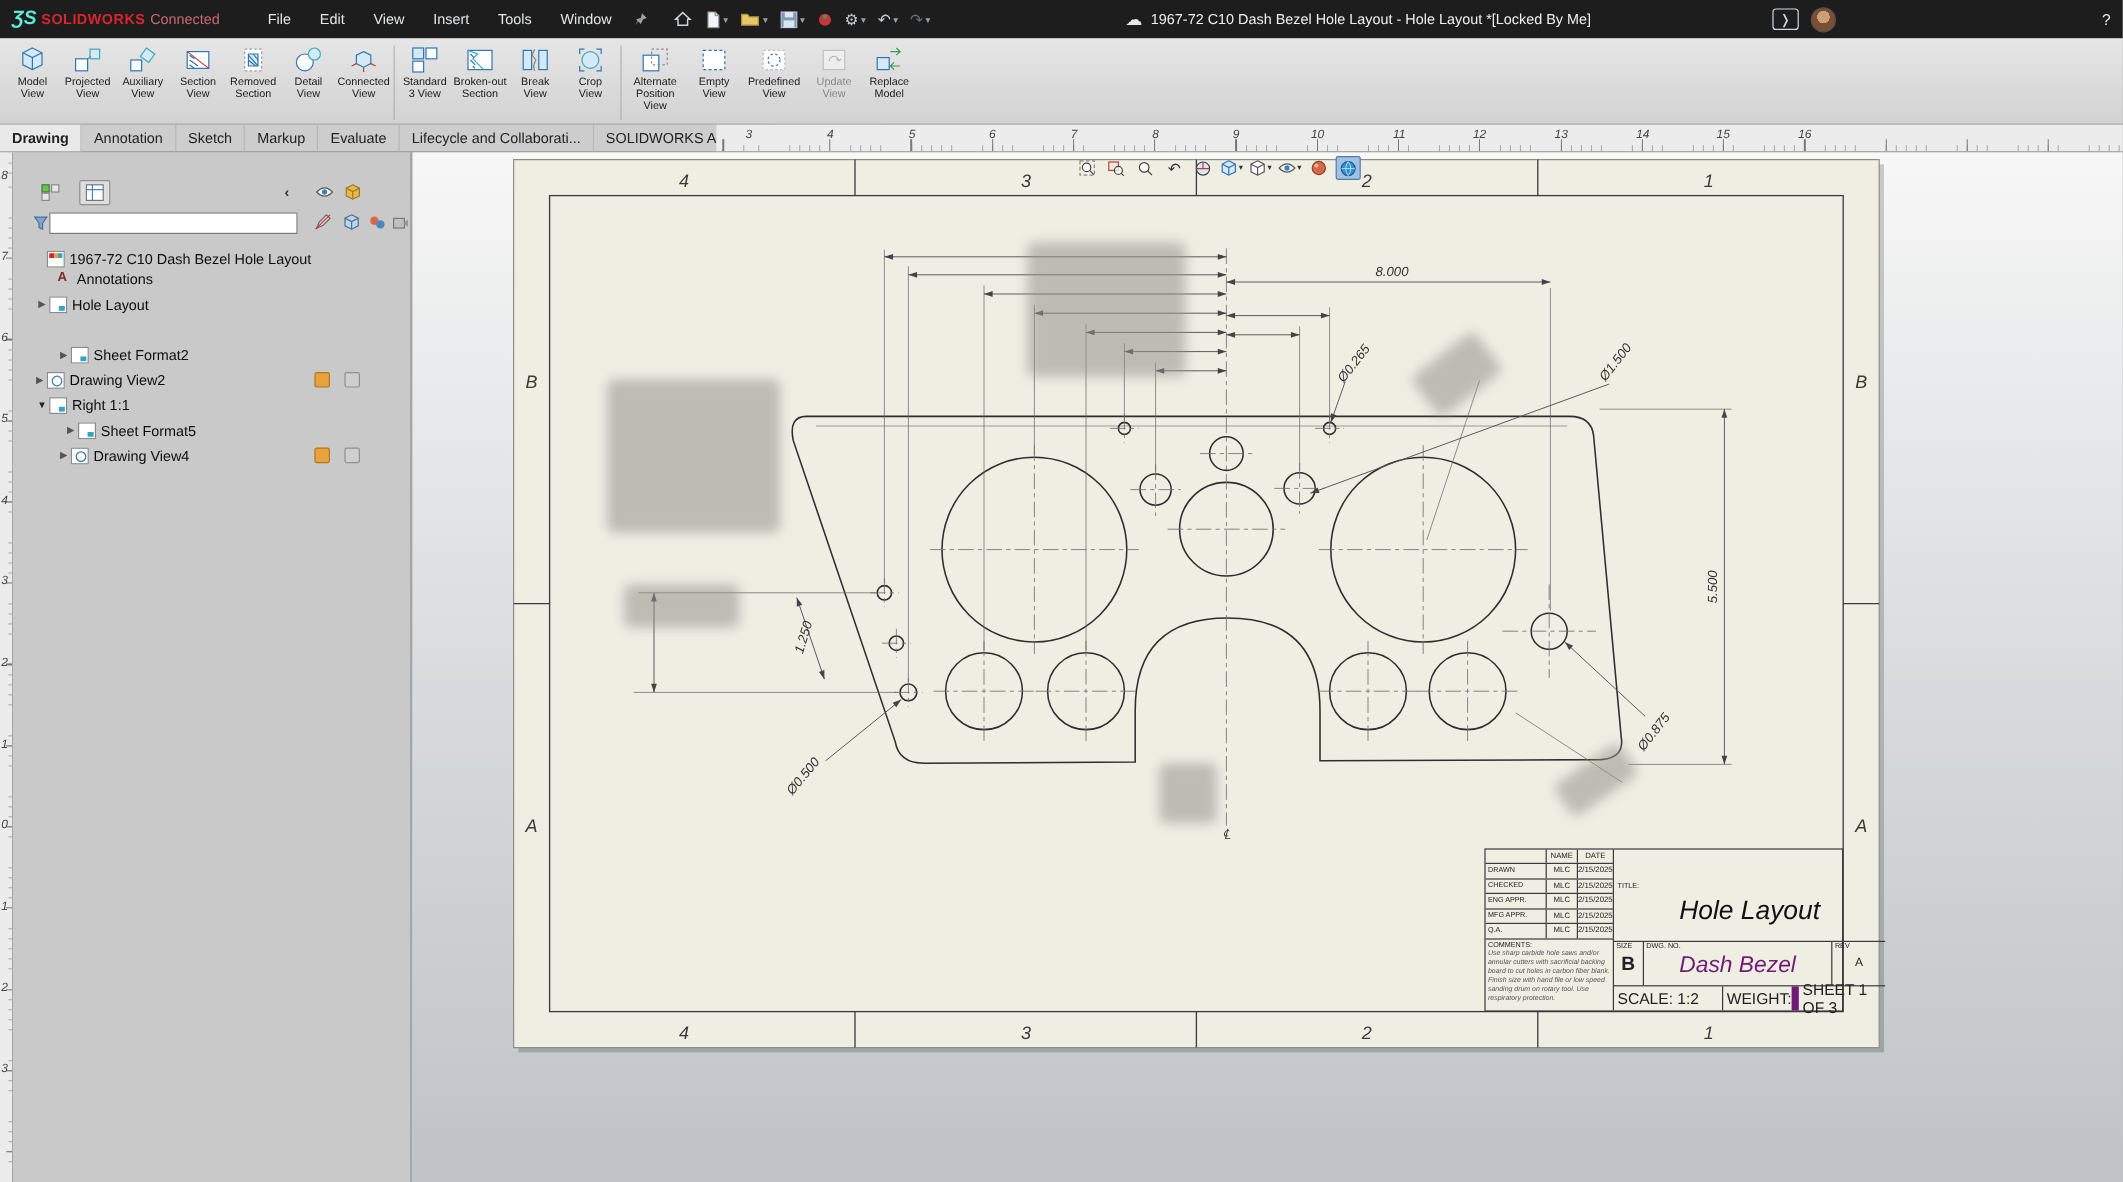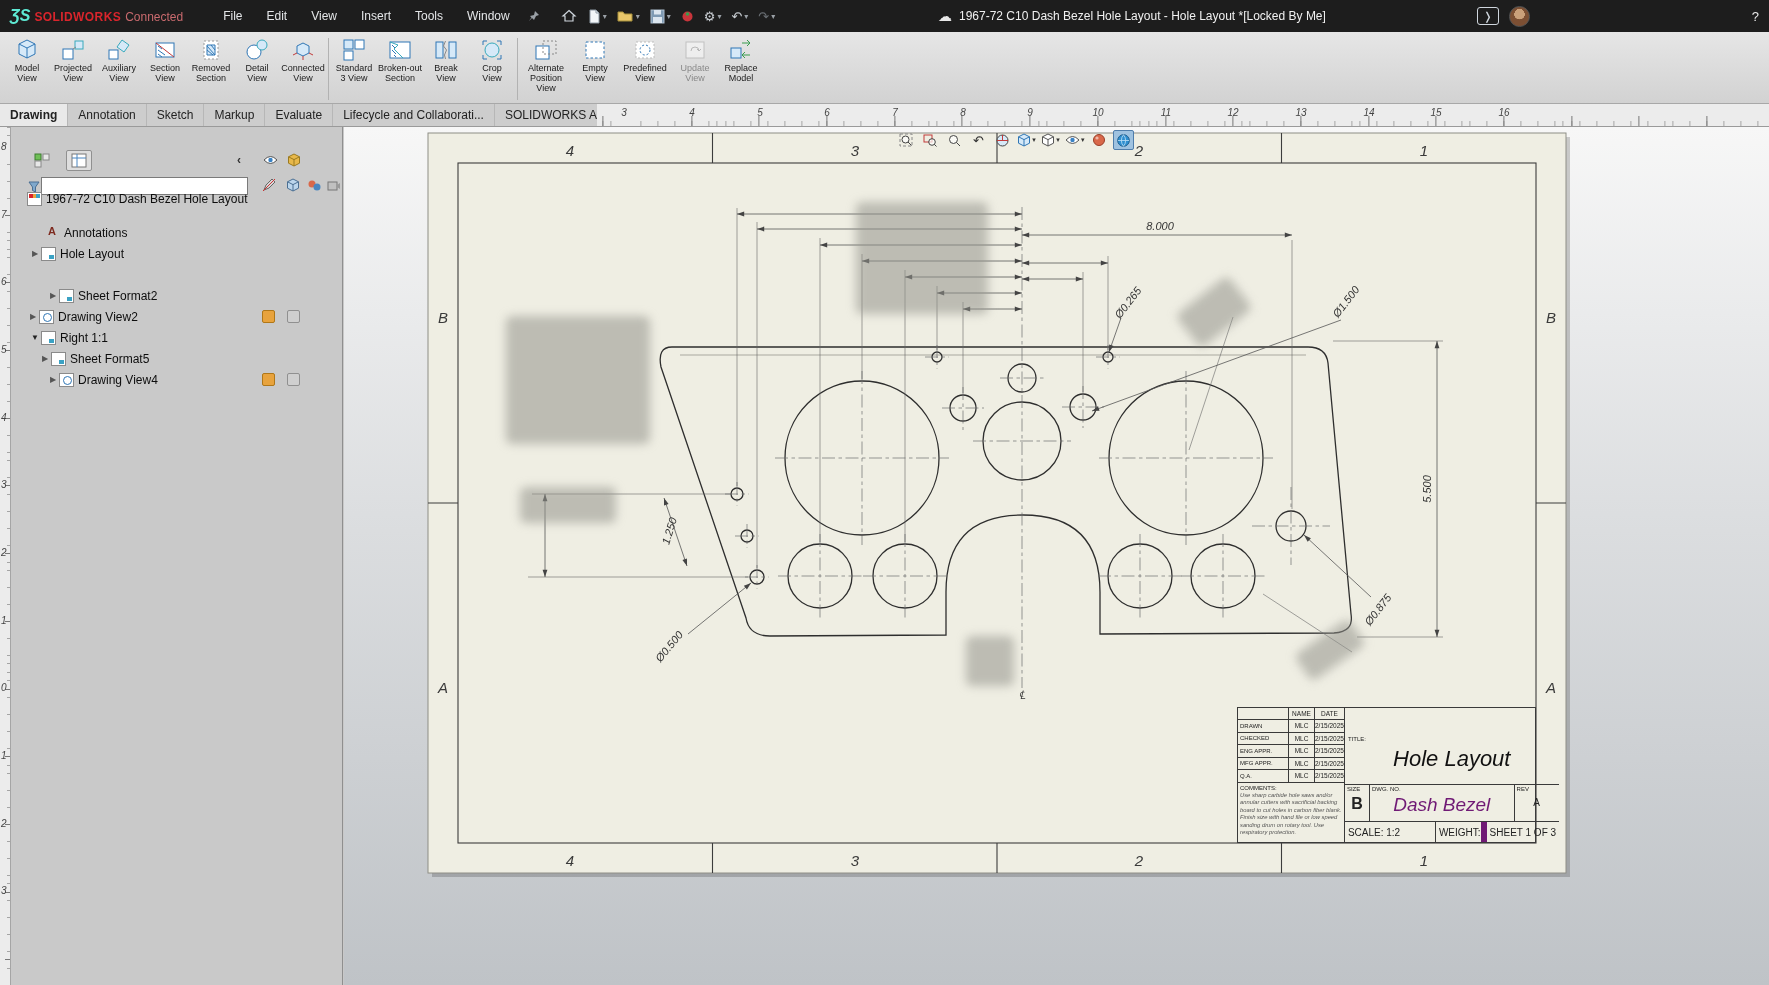--- a/index.html
+++ b/index.html
@@ -117,21 +117,21 @@
   .tb-title{height:78px;border-bottom:1px solid #3a3a3a;position:relative}
   .tb-title .lab{position:absolute;left:3px;top:28px;font-size:6px}
   .tb-title .big{position:absolute;left:0;right:0;top:38px;text-align:center;font-size:22px;font-style:italic;color:#111}
   .tb-mid{height:37px;display:flex;border-bottom:1px solid #3a3a3a}
   .cell{position:relative;border-right:1px solid #3a3a3a}
   .cell:last-child{border-right:none}
   .cell .lab{position:absolute;left:2px;top:1px;font-size:6px}
   .c-size{width:25px}.c-size .val{position:absolute;left:0;right:0;top:10px;text-align:center;font-size:16px;font-weight:bold}
   .c-dwg{flex:1}.c-dwg .val{position:absolute;left:0;right:0;top:9px;text-align:center;font-size:19px;font-style:italic;color:#701a75}
   .c-rev{width:44px}.c-rev .val{position:absolute;left:0;right:0;top:12px;text-align:center;font-size:10px}
-  .tb-bot{height:20px;display:flex;align-items:center;font-size:10px}
+  .tb-bot{height:20px;display:flex;align-items:center;font-size:13px}
   .tb-bot span{padding-left:3px}
   .tb-bot .s1{width:90px}.tb-bot .s2{flex:1;border-left:1px solid #3a3a3a;border-right:6px solid #701a75;align-self:stretch;display:flex;align-items:center}.tb-bot .s3{width:72px}
 </style>
 </head>
 <body>
 <div id="app">
 
 <div id="titlebar">
   <div class="logo">
     <span class="logo-mark">ƷS</span>
@@ -463,21 +463,21 @@
           <circle cx="10" cy="8" r="3.5" fill="#4a86c0"></circle>
         </svg>
       </span>
   <span class="pic" style="left:314px;top:49px">
         <svg width="14" height="11" viewBox="0 0 14 11">
           <rect x="1" y="2" width="9" height="8" fill="#c0c0c0" stroke="#777"></rect>
           <path d="M10 5l3-2v6l-3-2z" fill="#999"></path>
         </svg>
       </span>
 
-  <div class="trow" style="top:61px;padding-left:16px">
+  <div class="trow" style="top:78px;padding-left:28px">
     <span class="tico root"></span>
     <span>1967-72 C10 Dash Bezel Hole Layout</span>
   </div>
   <div class="trow" style="top:95px;padding-left:34px">
     <span class="tico ann"></span>
     <span>Annotations</span>
   </div>
   <div class="trow" style="top:116px;padding-left:18px">
     <span class="arr col"></span>
     <span class="tico page"></span>
@@ -493,21 +493,21 @@
     <span class="tico view"></span>
     <span>Drawing View2</span>
     <span class="badge orange" style="left:251px;top:4px"></span>
     <span class="badge gray" style="left:276px;top:4px"></span>
   </div>
   <div class="trow" style="top:200px;padding-left:18px">
     <span class="arr exp"></span>
     <span class="tico page"></span>
     <span>Right 1:1</span>
   </div>
-  <div class="trow" style="top:221px;padding-left:28px">
+  <div class="trow" style="top:221px;padding-left:42px">
     <span class="arr col"></span>
     <span class="tico page"></span>
     <span>Sheet Format5</span>
   </div>
   <div class="trow" style="top:242px;padding-left:36px">
     <span class="arr col"></span>
     <span class="tico view"></span>
     <span>Drawing View4</span>
     <span class="badge orange" style="left:251px;top:4px"></span>
     <span class="badge gray" style="left:276px;top:4px"></span>

